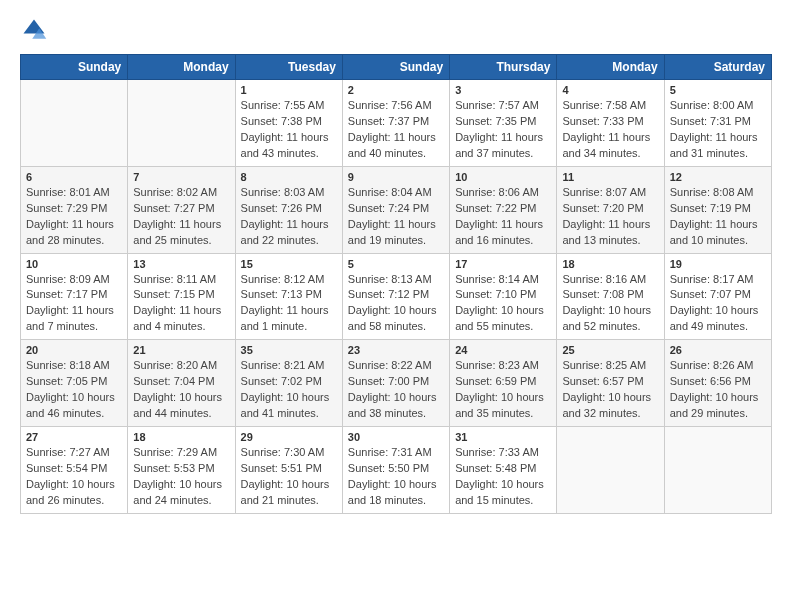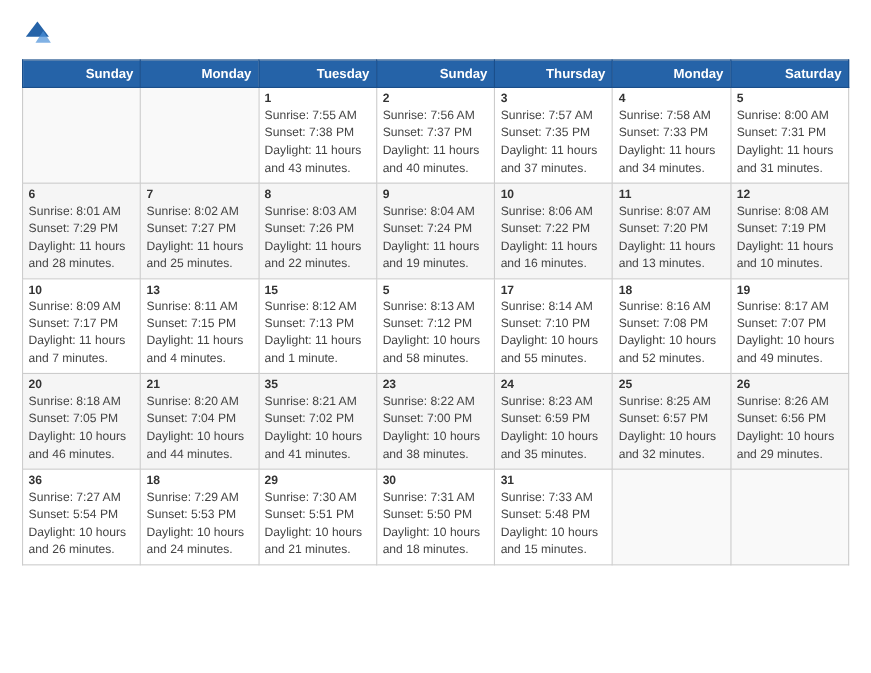--- a/index.html
+++ b/index.html
@@ -246,21 +246,21 @@
             <span class="day-number">25</span>
             <div class="day-info">Sunrise: 8:25 AM<br>Sunset: 6:57 PM<br>Daylight: 10 hours and 32 minutes.</div>
           </td>
           <td>
             <span class="day-number">26</span>
             <div class="day-info">Sunrise: 8:26 AM<br>Sunset: 6:56 PM<br>Daylight: 10 hours and 29 minutes.</div>
           </td>
         </tr>
         <tr>
           <td>
-            <span class="day-number">36</span>
+            <span class="day-number">27</span>
             <div class="day-info">Sunrise: 7:27 AM<br>Sunset: 5:54 PM<br>Daylight: 10 hours and 26 minutes.</div>
           </td>
           <td>
             <span class="day-number">18</span>
             <div class="day-info">Sunrise: 7:29 AM<br>Sunset: 5:53 PM<br>Daylight: 10 hours and 24 minutes.</div>
           </td>
           <td>
             <span class="day-number">29</span>
             <div class="day-info">Sunrise: 7:30 AM<br>Sunset: 5:51 PM<br>Daylight: 10 hours and 21 minutes.</div>
           </td>

